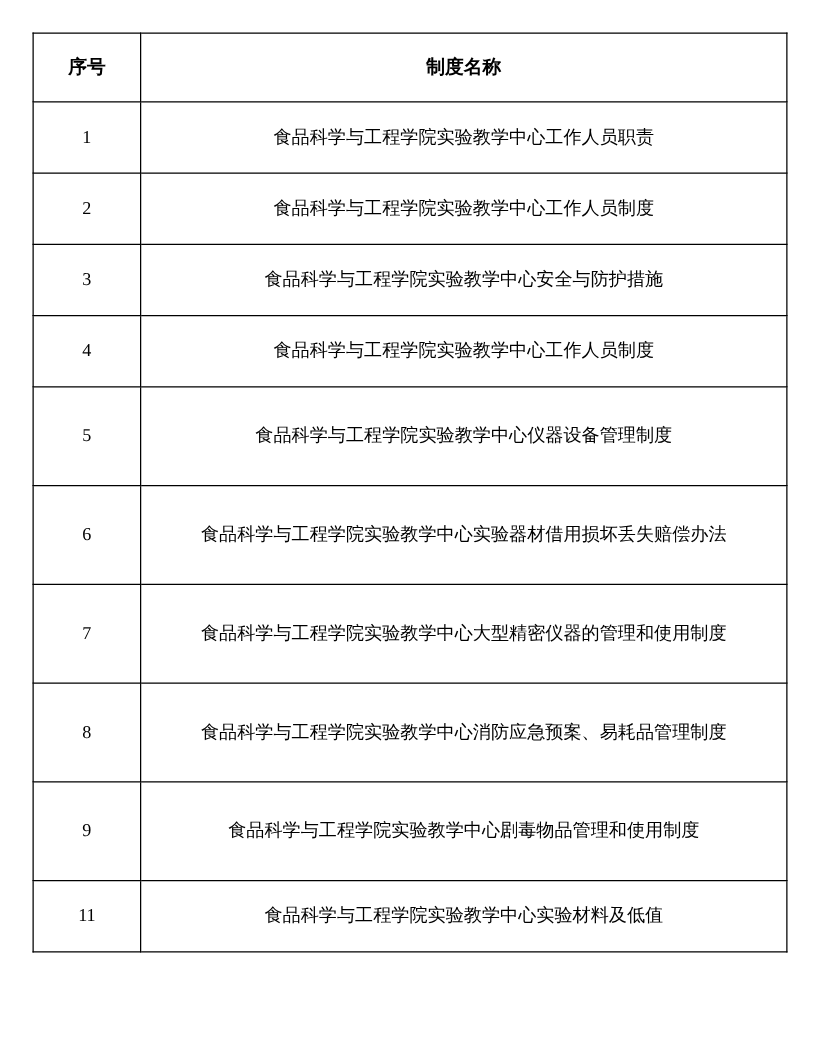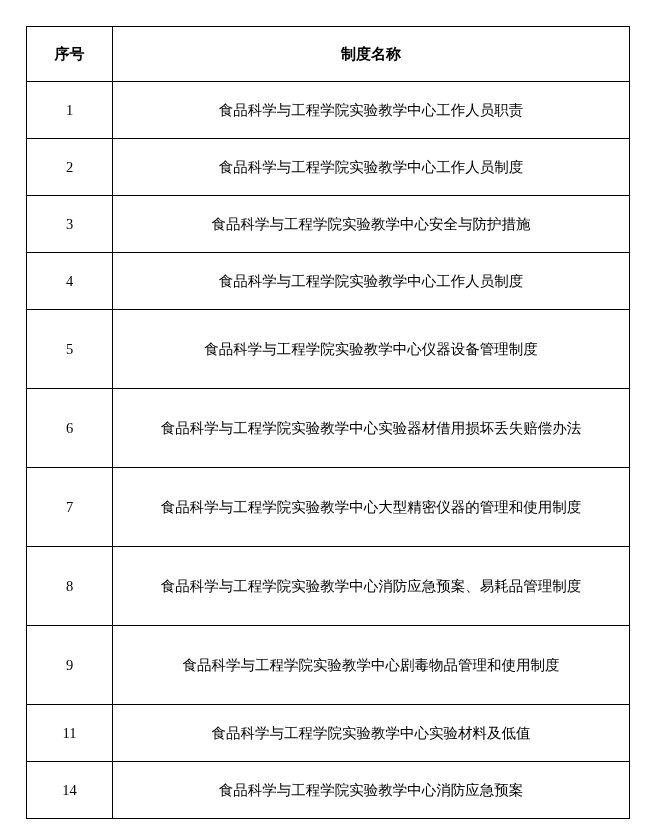--- a/index.html
+++ b/index.html
@@ -116,21 +116,17 @@
             <td class="cell-name">食品科学与工程学院实验教学中心消防应急预案、易耗品管理制度</td>
           </tr>
           <tr class="r2">
             <td class="cell-no">9</td>
             <td class="cell-name">食品科学与工程学院实验教学中心剧毒物品管理和使用制度</td>
           </tr>
           <tr class="r1">
             <td class="cell-no">11</td>
             <td class="cell-name">食品科学与工程学院实验教学中心实验材料及低值</td>
           </tr>
-          <tr class="r1">
-            <td class="cell-no">14</td>
-            <td class="cell-name">食品科学与工程学院实验教学中心消防应急预案</td>
-          </tr>
         </tbody>
     </table>
   </div>
 
 </div>
 
 </body></html>

